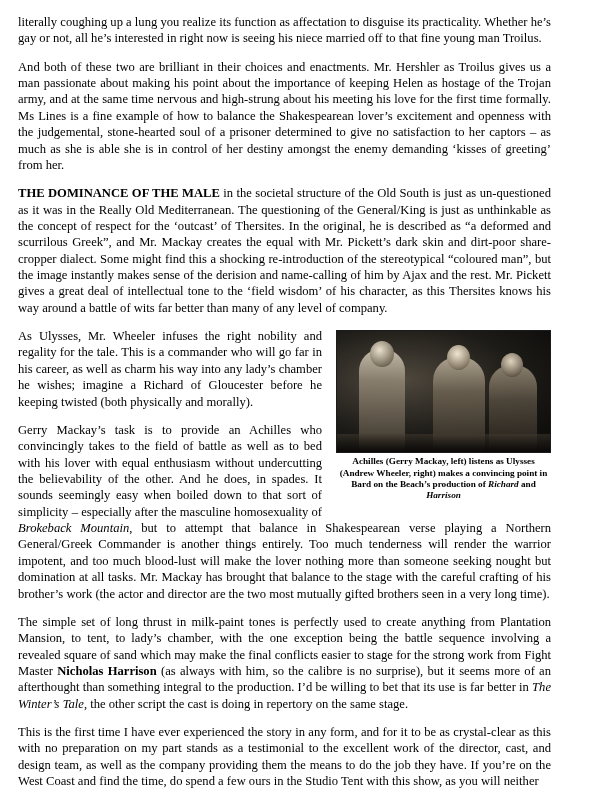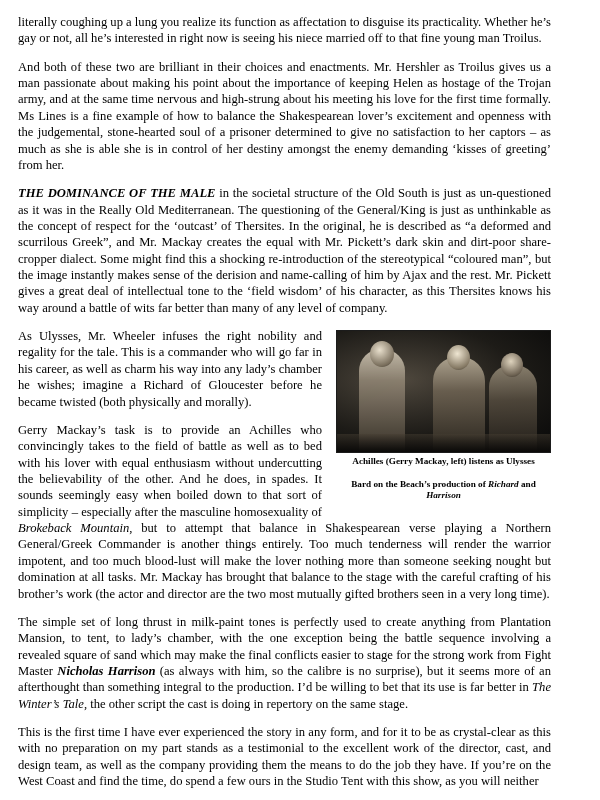--- a/index.html
+++ b/index.html
@@ -21,21 +21,21 @@
     box-sizing: border-box;
     padding: 14px 17px 0 18px;
   }
   p {
     margin: 0 0 12px 0;
     font-size: 12.6px;
     line-height: 1.30;
     text-align: justify;
     text-justify: inter-word;
   }
-  .bold { font-weight: bold; font-style: italic; }
+  .bold { font-weight: bold; }
   .ital { font-style: italic; }
 
   
   .figure {
     float: right;
     width: 215px;
     margin: 2px 0 6px 14px;
   }
   .photo {
     width: 215px;
@@ -146,27 +146,27 @@
       <div class="fig-a"></div>
       <div class="fig-a-head"></div>
       <div class="fig-b"></div>
       <div class="fig-b-head"></div>
       <div class="fig-c"></div>
       <div class="fig-c-head"></div>
       <div class="floor"></div>
     </div>
     <div class="caption">
       <span>Achilles (Gerry Mackay, left) listens as Ulysses</span><br>
-      <br>
+      <span>(Andrew Wheeler, right) makes a convincing point in</span><br>
       <span>Bard on the Beach’s production of </span><span class="ital">Richard</span><span> and </span><span class="ital">Harrison</span>
     </div>
   </div>
 
   <p>
-    <span>As Ulysses, Mr. Wheeler infuses the right nobility and regality for the tale. This is a commander who will go far in his career, as well as charm his way into any lady’s chamber he wishes; imagine a Richard of Gloucester before he became twisted (both physically and morally).</span>
+    <span>As Ulysses, Mr. Wheeler infuses the right nobility and regality for the tale. This is a commander who will go far in his career, as well as charm his way into any lady’s chamber he wishes; imagine a Richard of Gloucester before he keeping twisted (both physically and morally).</span>
   </p>
 
   <p>
     <span>Gerry Mackay’s task is to provide an Achilles who convincingly takes to the field of battle as well as to bed with his lover with equal enthusiasm without undercutting the believability of the other. And he does, in spades. It sounds seemingly easy when boiled down to that sort of simplicity – especially after the masculine homosexuality of </span><span class="ital">Brokeback Mountain</span><span>, but to attempt that balance in Shakespearean verse playing a Northern General/Greek Commander is another things entirely. Too much tenderness will render the warrior impotent, and too much blood-lust will make the lover nothing more than someone seeking nought but domination at all tasks. Mr. Mackay has brought that balance to the stage with the careful crafting of his brother’s work (the actor and director are the two most mutually gifted brothers seen in a very long time).</span>
   </p>
 
   <div class="clear"></div>
 
   <p>
     <span>The simple set of long thrust in milk-paint tones is perfectly used to create anything from Plantation Mansion, to tent, to lady’s chamber, with the one exception being the battle sequence involving a revealed square of sand which may make the final conflicts easier to stage for the strong work from Fight Master </span><span class="bold">Nicholas Harrison</span><span> (as always with him, so the calibre is no surprise), but it seems more of an afterthought than something integral to the production. I’d be willing to bet that its use is far better in </span><span class="ital">The Winter’s Tale</span><span>, the other script the cast is doing in repertory on the same stage.</span>

